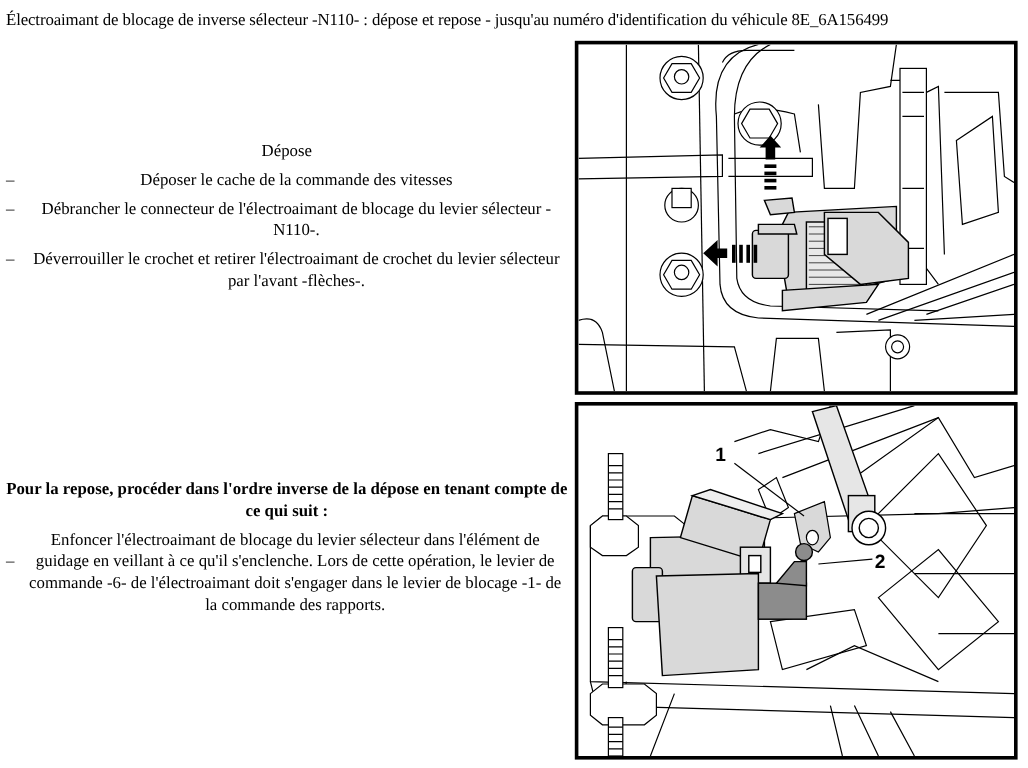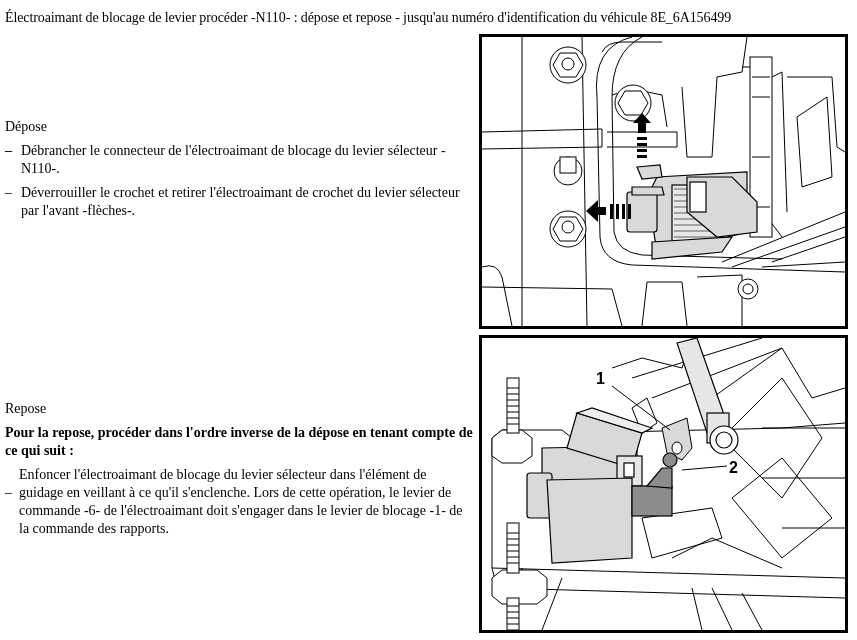--- a/index.html
+++ b/index.html
@@ -2,58 +2,58 @@
 <html><head>
 <meta charset="utf-8">
 <style>
   html, body { margin: 0; padding: 0; background: #ffffff; }
   body {
     width: 857px; height: 640px; position: relative; overflow: hidden;
     font-family: "Liberation Serif", "DejaVu Serif", serif;
     font-size: 14px; color: #000;
   }
   .title { position: absolute; left: 5px; top: 10px; white-space: nowrap; font-size: 14px; letter-spacing: -0.1px; }
-  .section { position: absolute; left: 5px; width: 468px; }
+  .section { position: absolute; left: 5px; width: 468px; text-align: center; }
   .section-head { margin: 0 0 6px 0; line-height: 18px; }
   .para { margin: 0 0 6px 0; line-height: 18px; font-weight: bold; }
   ul.steps { list-style: none; margin: 0; padding: 0; }
   ul.steps li { position: relative; padding-left: 16px; line-height: 18px; margin-bottom: 6px; }
   ul.steps li .dash { position: absolute; left: 0; top: 0; }
   ul.steps.centered li .dash { top: 18px; }
   .fig {
     position: absolute; left: 479px; width: 363px;
     border: 3px solid #000; background: #fff; overflow: hidden;
   }
   .fig svg { display: block; }
   .callout { font-family: "Liberation Sans", "DejaVu Sans", sans-serif; font-weight: bold; font-size: 16px; }
 </style>
 </head>
 <body>
 
-<div class="title">Électroaimant de blocage de levier procéder -N110- : dépose et repose - jusqu'au numéro d'identification du véhicule 8E_6A156499</div>
+<div class="title">Électroaimant de blocage de inverse sélecteur -N110- : dépose et repose - jusqu'au numéro d'identification du véhicule 8E_6A156499</div>
 
 <div class="section" style="top:118px;">
   <div class="section-head">Dépose</div>
   <ul class="steps">
     <li>
       <span class="dash">–</span>
+      <span>Déposer le cache de la commande des vitesses</span>
     </li>
     <li>
       <span class="dash">–</span>
       <span>Débrancher le connecteur de l'électroaimant de blocage du levier sélecteur -N110-.</span>
     </li>
     <li>
       <span class="dash">–</span>
       <span>Déverrouiller le crochet et retirer l'électroaimant de crochet du levier sélecteur par l'avant -flèches-.</span>
     </li>
   </ul>
 </div>
 
 <div class="section" style="top:400px;">
-  <div class="section-head">Repose</div>
   <div class="para">Pour la repose, procéder dans l'ordre inverse de la dépose en tenant compte de ce qui suit :</div>
   <ul class="steps centered">
     <li style="padding-left:14px;">
       <span class="dash">–</span>
       <span>Enfoncer l'électroaimant de blocage du levier sélecteur dans l'élément de guidage en veillant à ce qu'il s'enclenche. Lors de cette opération, le levier de commande -6- de l'électroaimant doit s'engager dans le levier de blocage -1- de la commande des rapports.</span>
     </li>
   </ul>
 </div>
 
 <div class="fig" style="top:34px; height:289px;">

